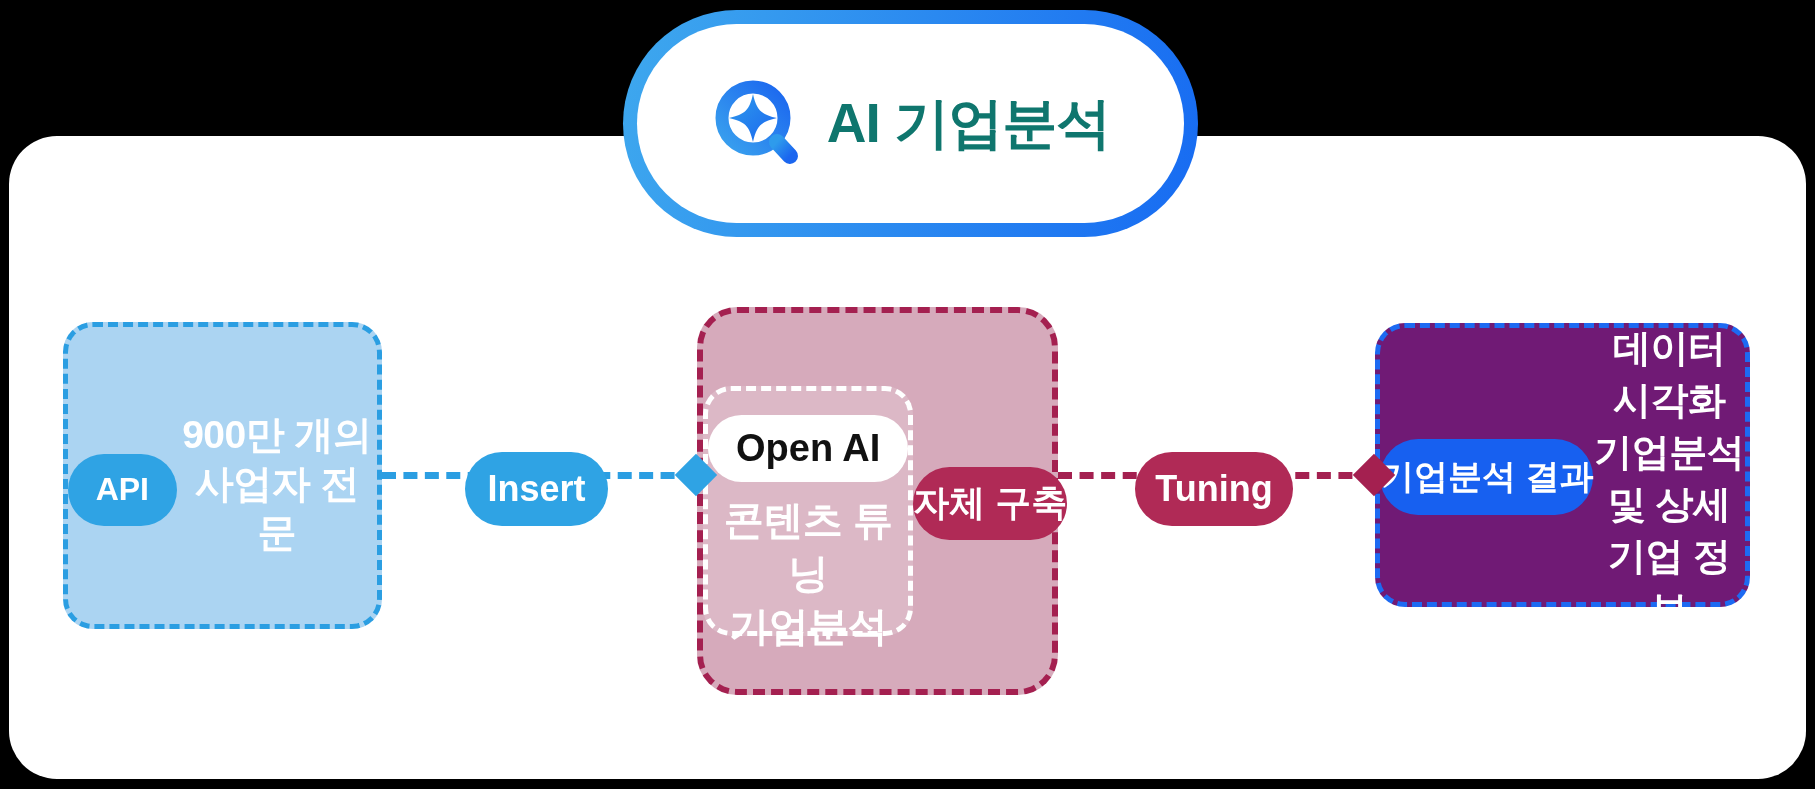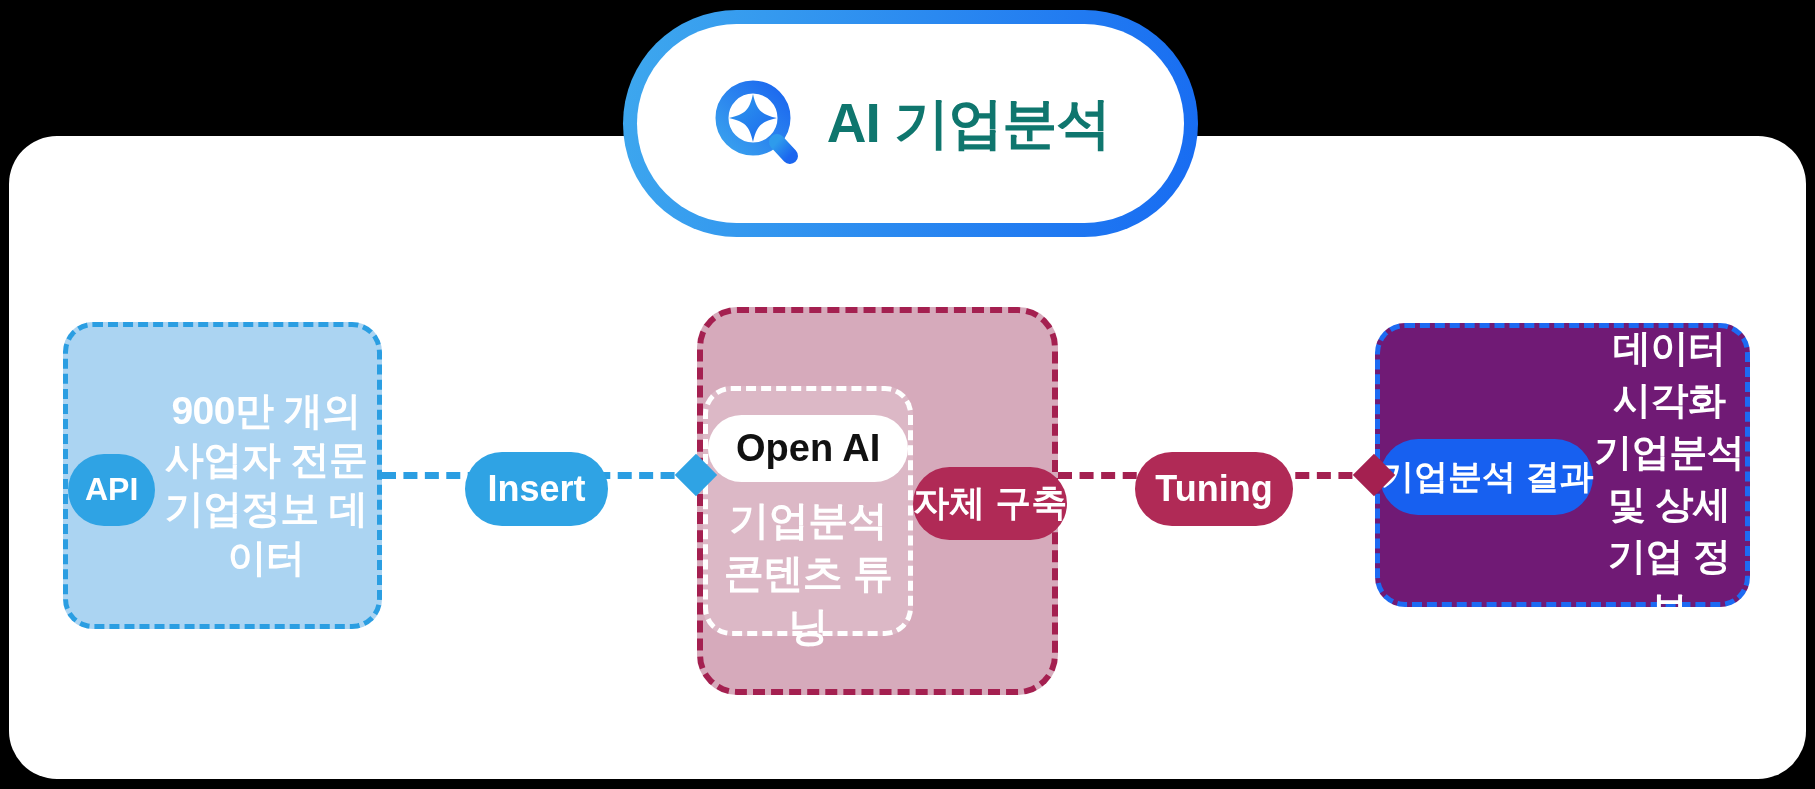--- a/index.html
+++ b/index.html
@@ -93,34 +93,33 @@
       </span>
       <span class="title-text">AI 기업분석</span>
     </div>
   </div>
 
   <div class="box box-left">
     <div class="pill badge-api">API</div>
     <div class="node-text left-text">
       <div>900만 개의</div>
       <div>사업자 전문</div>
-      <div>기업정보 데이터</div>
     </div>
   </div>
 
   <div class="line line-insert"></div>
   <div class="conn-pill pill-insert">Insert</div>
   <div class="diamond diamond-insert"></div>
 
   <div class="box box-center">
     <div class="inner-box">
       <div class="pill badge-openai">Open AI</div>
       <div class="node-text center-text">
+        <div>콘텐츠 튜닝</div>
         <div>기업분석</div>
-        <div>콘텐츠 튜닝</div>
       </div>
     </div>
     <div class="pill badge-self">자체 구축</div>
   </div>
 
   <div class="line line-tuning"></div>
   <div class="conn-pill pill-tuning">Tuning</div>
   <div class="diamond diamond-tuning"></div>
 
   <div class="box box-right">

